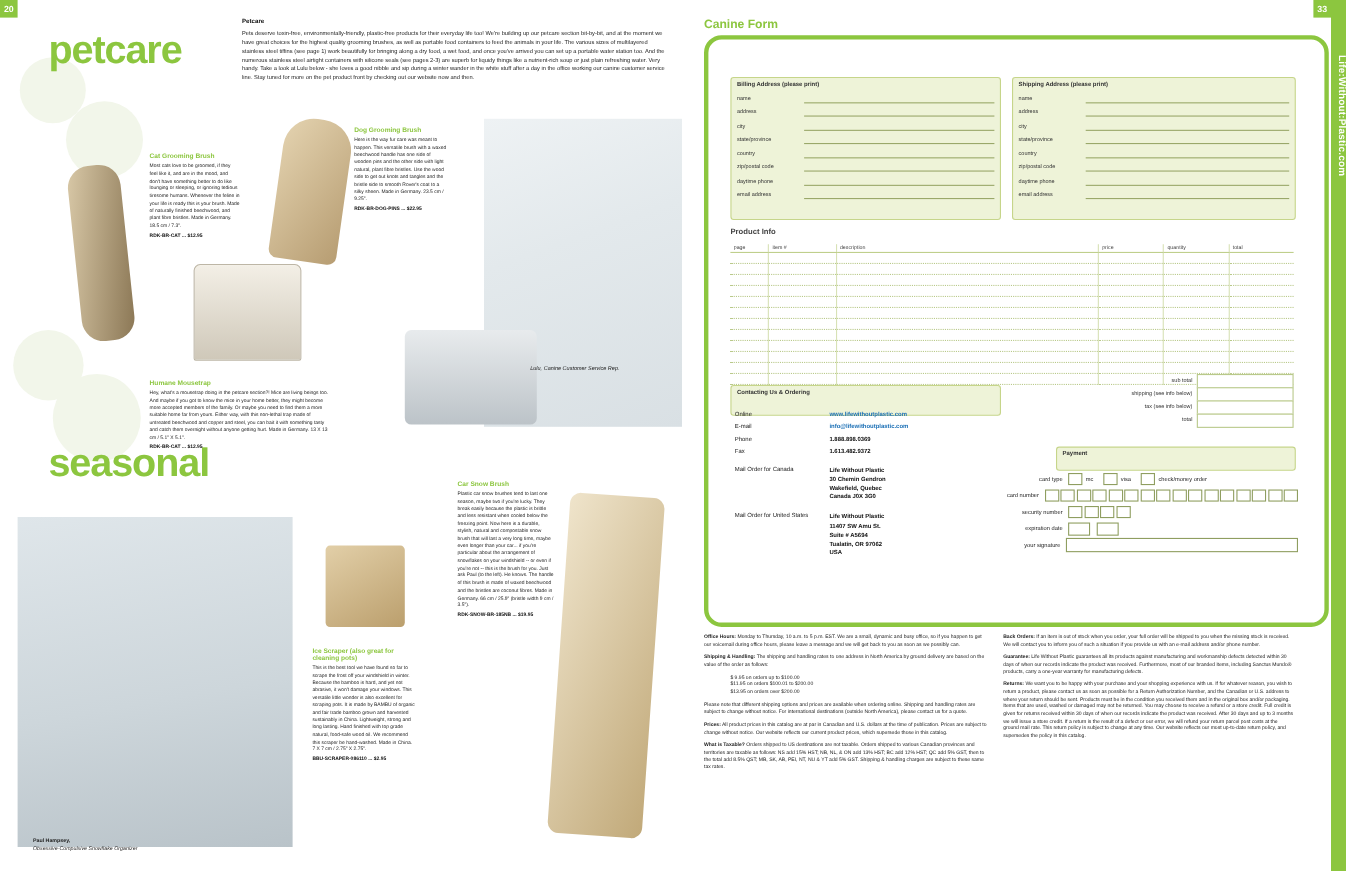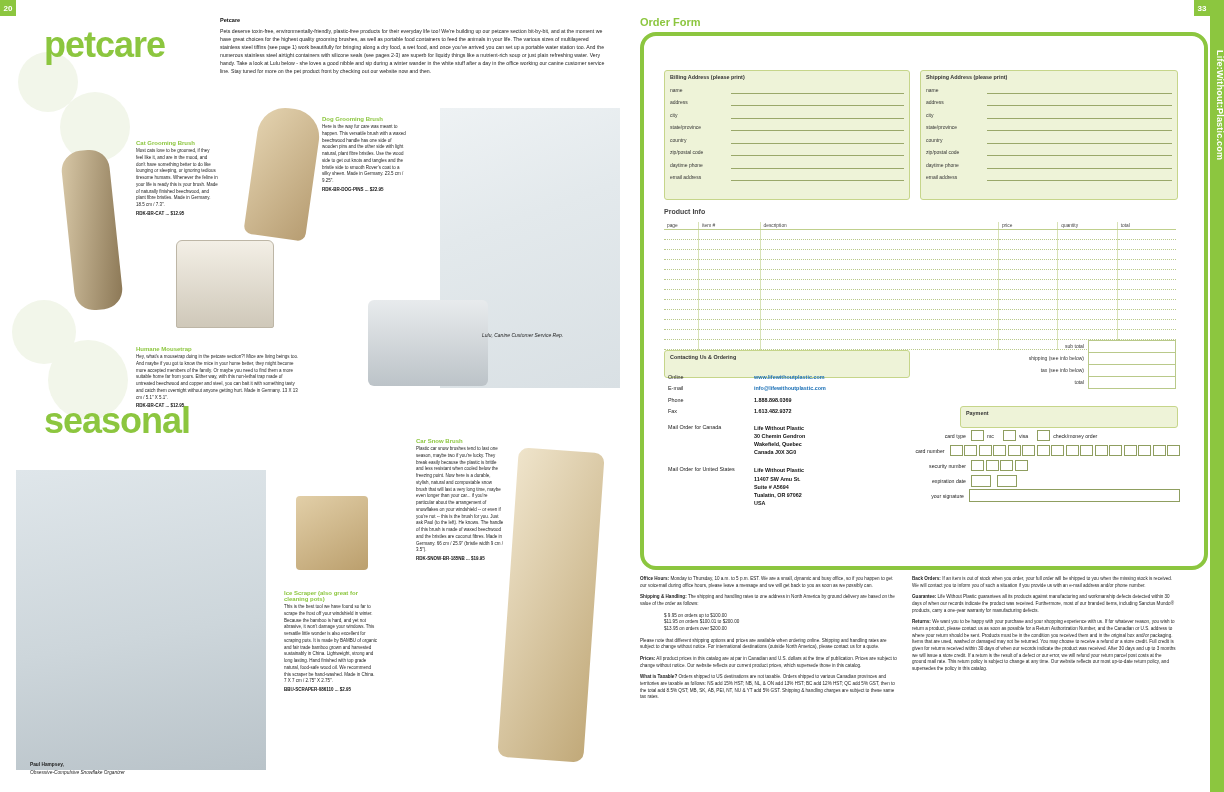--- a/index.html
+++ b/index.html
@@ -196,21 +196,21 @@
   <div class="prod" style="left:284px;top:590px;width:94px;">
     <div class="t">Ice Scraper (also great for cleaning pots)</div>
     <div class="b">This is the best tool we have found so far to scrape the frost off your windshield in winter. Because the bamboo is hard, and yet not abrasive, it won't damage your windows. This versatile little wonder is also excellent for scraping pots. It is made by BAMBU of organic and fair trade bamboo grown and harvested sustainably in China. Lightweight, strong and long lasting. Hand finished with top grade natural, food-safe wood oil. We recommend this scraper be hand-washed. Made in China. 7 X 7 cm / 2.75" X 2.75".</div>
     <div class="c">BBU-SCRAPER-086110 ... $2.95</div>
   </div>
 
   <div class="caption" style="left:482px;top:332px;">Lulu, Canine Customer Service Rep.</div>
   <div class="caption" style="left:30px;top:762px;font-style:normal;font-weight:bold;font-size:4.8px;">Paul Hampsey,</div>
   <div class="caption" style="left:30px;top:770px;font-size:4.8px;">Obsessive-Compulsive Snowflake Organizer</div>
 
-  <div class="order-title">Order Form</div>
+  <div class="order-title">Canine Form</div>
   <div class="form-shell"></div>
 
   <div class="panel" style="left:664px;top:70px;width:244px;height:128px;">
     <div class="panel-h">Billing Address (please print)</div>
     <div class="addr-rows">
       <div class="addr-row">
           <span class="lbl">name</span>
           <span class="line"></span>
         </div>
       <div class="addr-row">

